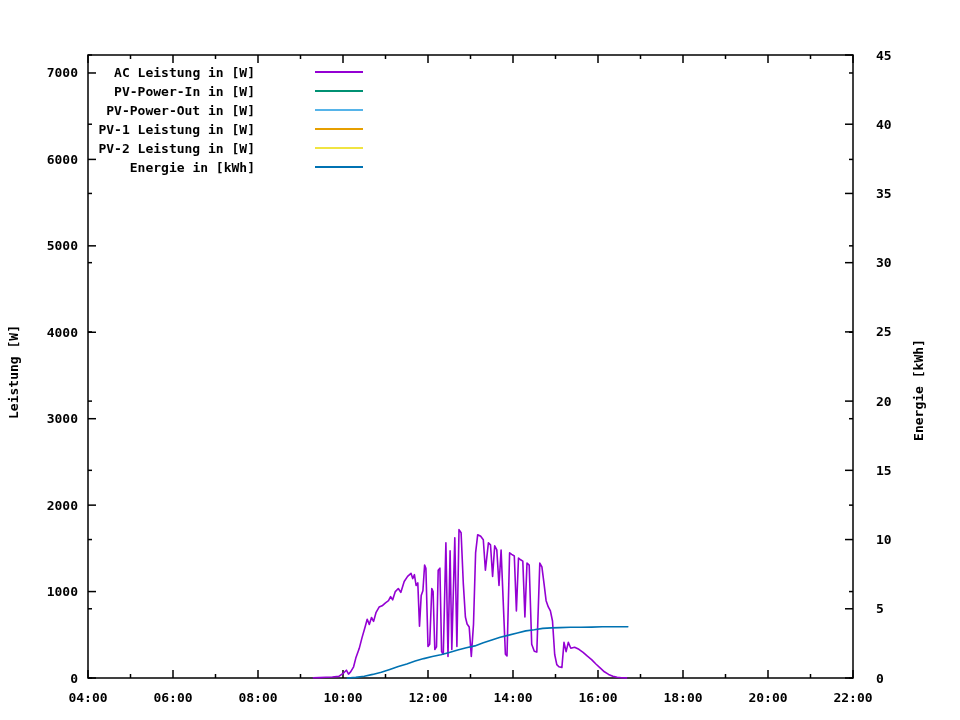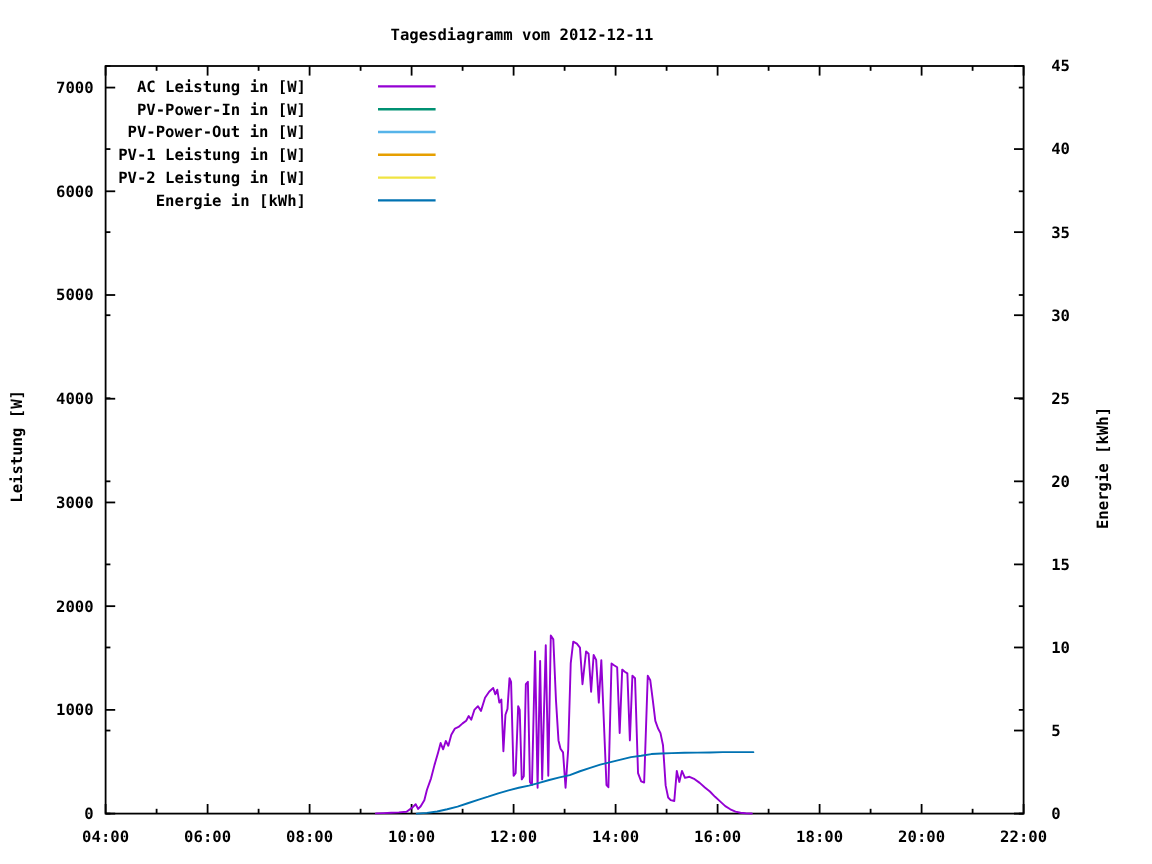--- a/index.html
+++ b/index.html
@@ -21,21 +21,20 @@
   svg text{
     font-family:"DejaVu Sans Mono", monospace;
     font-weight:bold;
     fill:#000;
   }
 </style>
 </head>
 <body>
 
 <div class="screen">
-  <div class="chart-title">Tagesdiagramm vom 2012-12-11</div>
   <svg id="plot" width="960" height="720">
       <rect x="88" y="55" width="765" height="623" fill="none" stroke="#000000" stroke-width="1.5"></rect>
       <line x1="88" y1="678" x2="88" y2="670" stroke="#000000" stroke-width="1.5"></line>
       <line x1="88" y1="55" x2="88" y2="63" stroke="#000000" stroke-width="1.5"></line>
       <text x="88" y="702" text-anchor="middle" font-size="13">04:00</text>
       <line x1="173" y1="678" x2="173" y2="670" stroke="#000000" stroke-width="1.5"></line>
       <line x1="173" y1="55" x2="173" y2="63" stroke="#000000" stroke-width="1.5"></line>
       <text x="173" y="702" text-anchor="middle" font-size="13">06:00</text>
       <line x1="258" y1="678" x2="258" y2="670" stroke="#000000" stroke-width="1.5"></line>
       <line x1="258" y1="55" x2="258" y2="63" stroke="#000000" stroke-width="1.5"></line>

